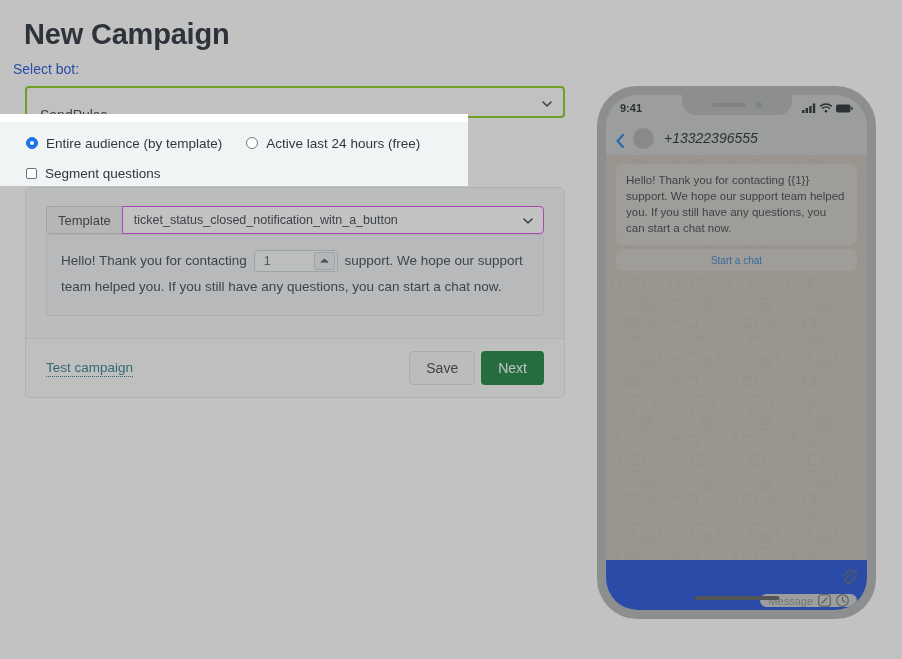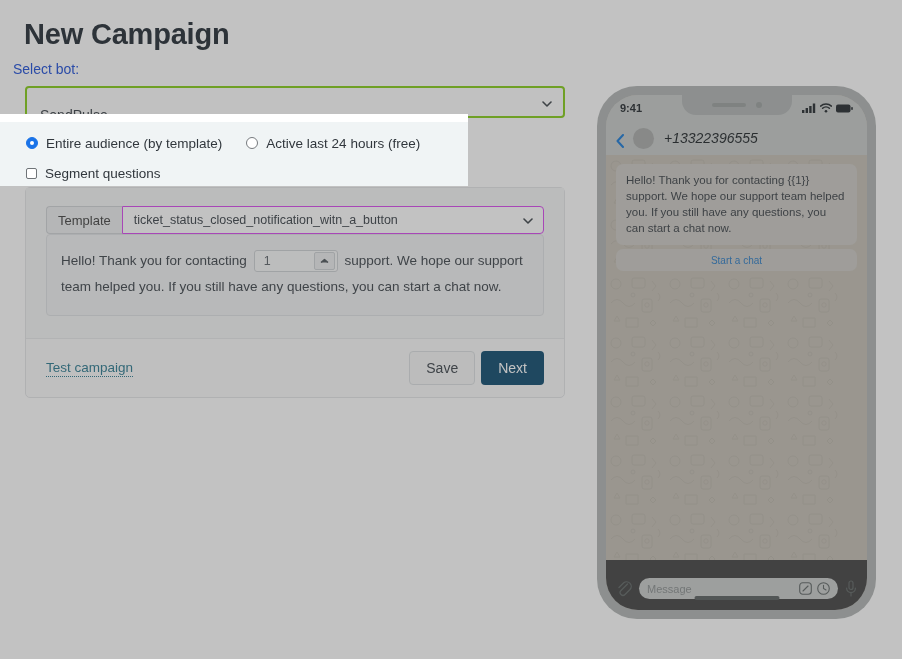--- a/index.html
+++ b/index.html
@@ -166,21 +166,21 @@
     display: flex; align-items: center; justify-content: center;
     border: 1px solid transparent;
     cursor: pointer;
   }
   .btn-save {
     background: #f6f7f7;
     border-color: #dcdfe1;
     color: #3c434a;
   }
   .btn-next {
-    background: #0c4a6e;
+    background: #15803d;
     color: #ffffff;
     min-width: 52px;
   }
 
   
   .popup {
     position: absolute;
     left: 0; top: 114px;
     width: 468px;
     z-index: 80;
@@ -322,25 +322,26 @@
     height: 22px;
     display: flex; align-items: center; justify-content: center;
     font-size: 10px;
     color: #2c7cc4;
     z-index: 2;
   }
   .input-bar {
     position: absolute;
     left: 0; right: 0; bottom: 0;
     height: 50px;
-    background: #404040;
+    background: #1d4ed8;
     display: flex;
-    align-items: center;
+    align-items: flex-end;
     padding: 7px 10px 0 10px;
     gap: 7px;
+    flex-direction: column;
   }
   .msg-field {
     flex: 1;
     height: 21px;
     background: #c8cbca;
     border-radius: 11px;
     display: flex; align-items: center;
     padding: 0 8px;
     gap: 5px;
   }

